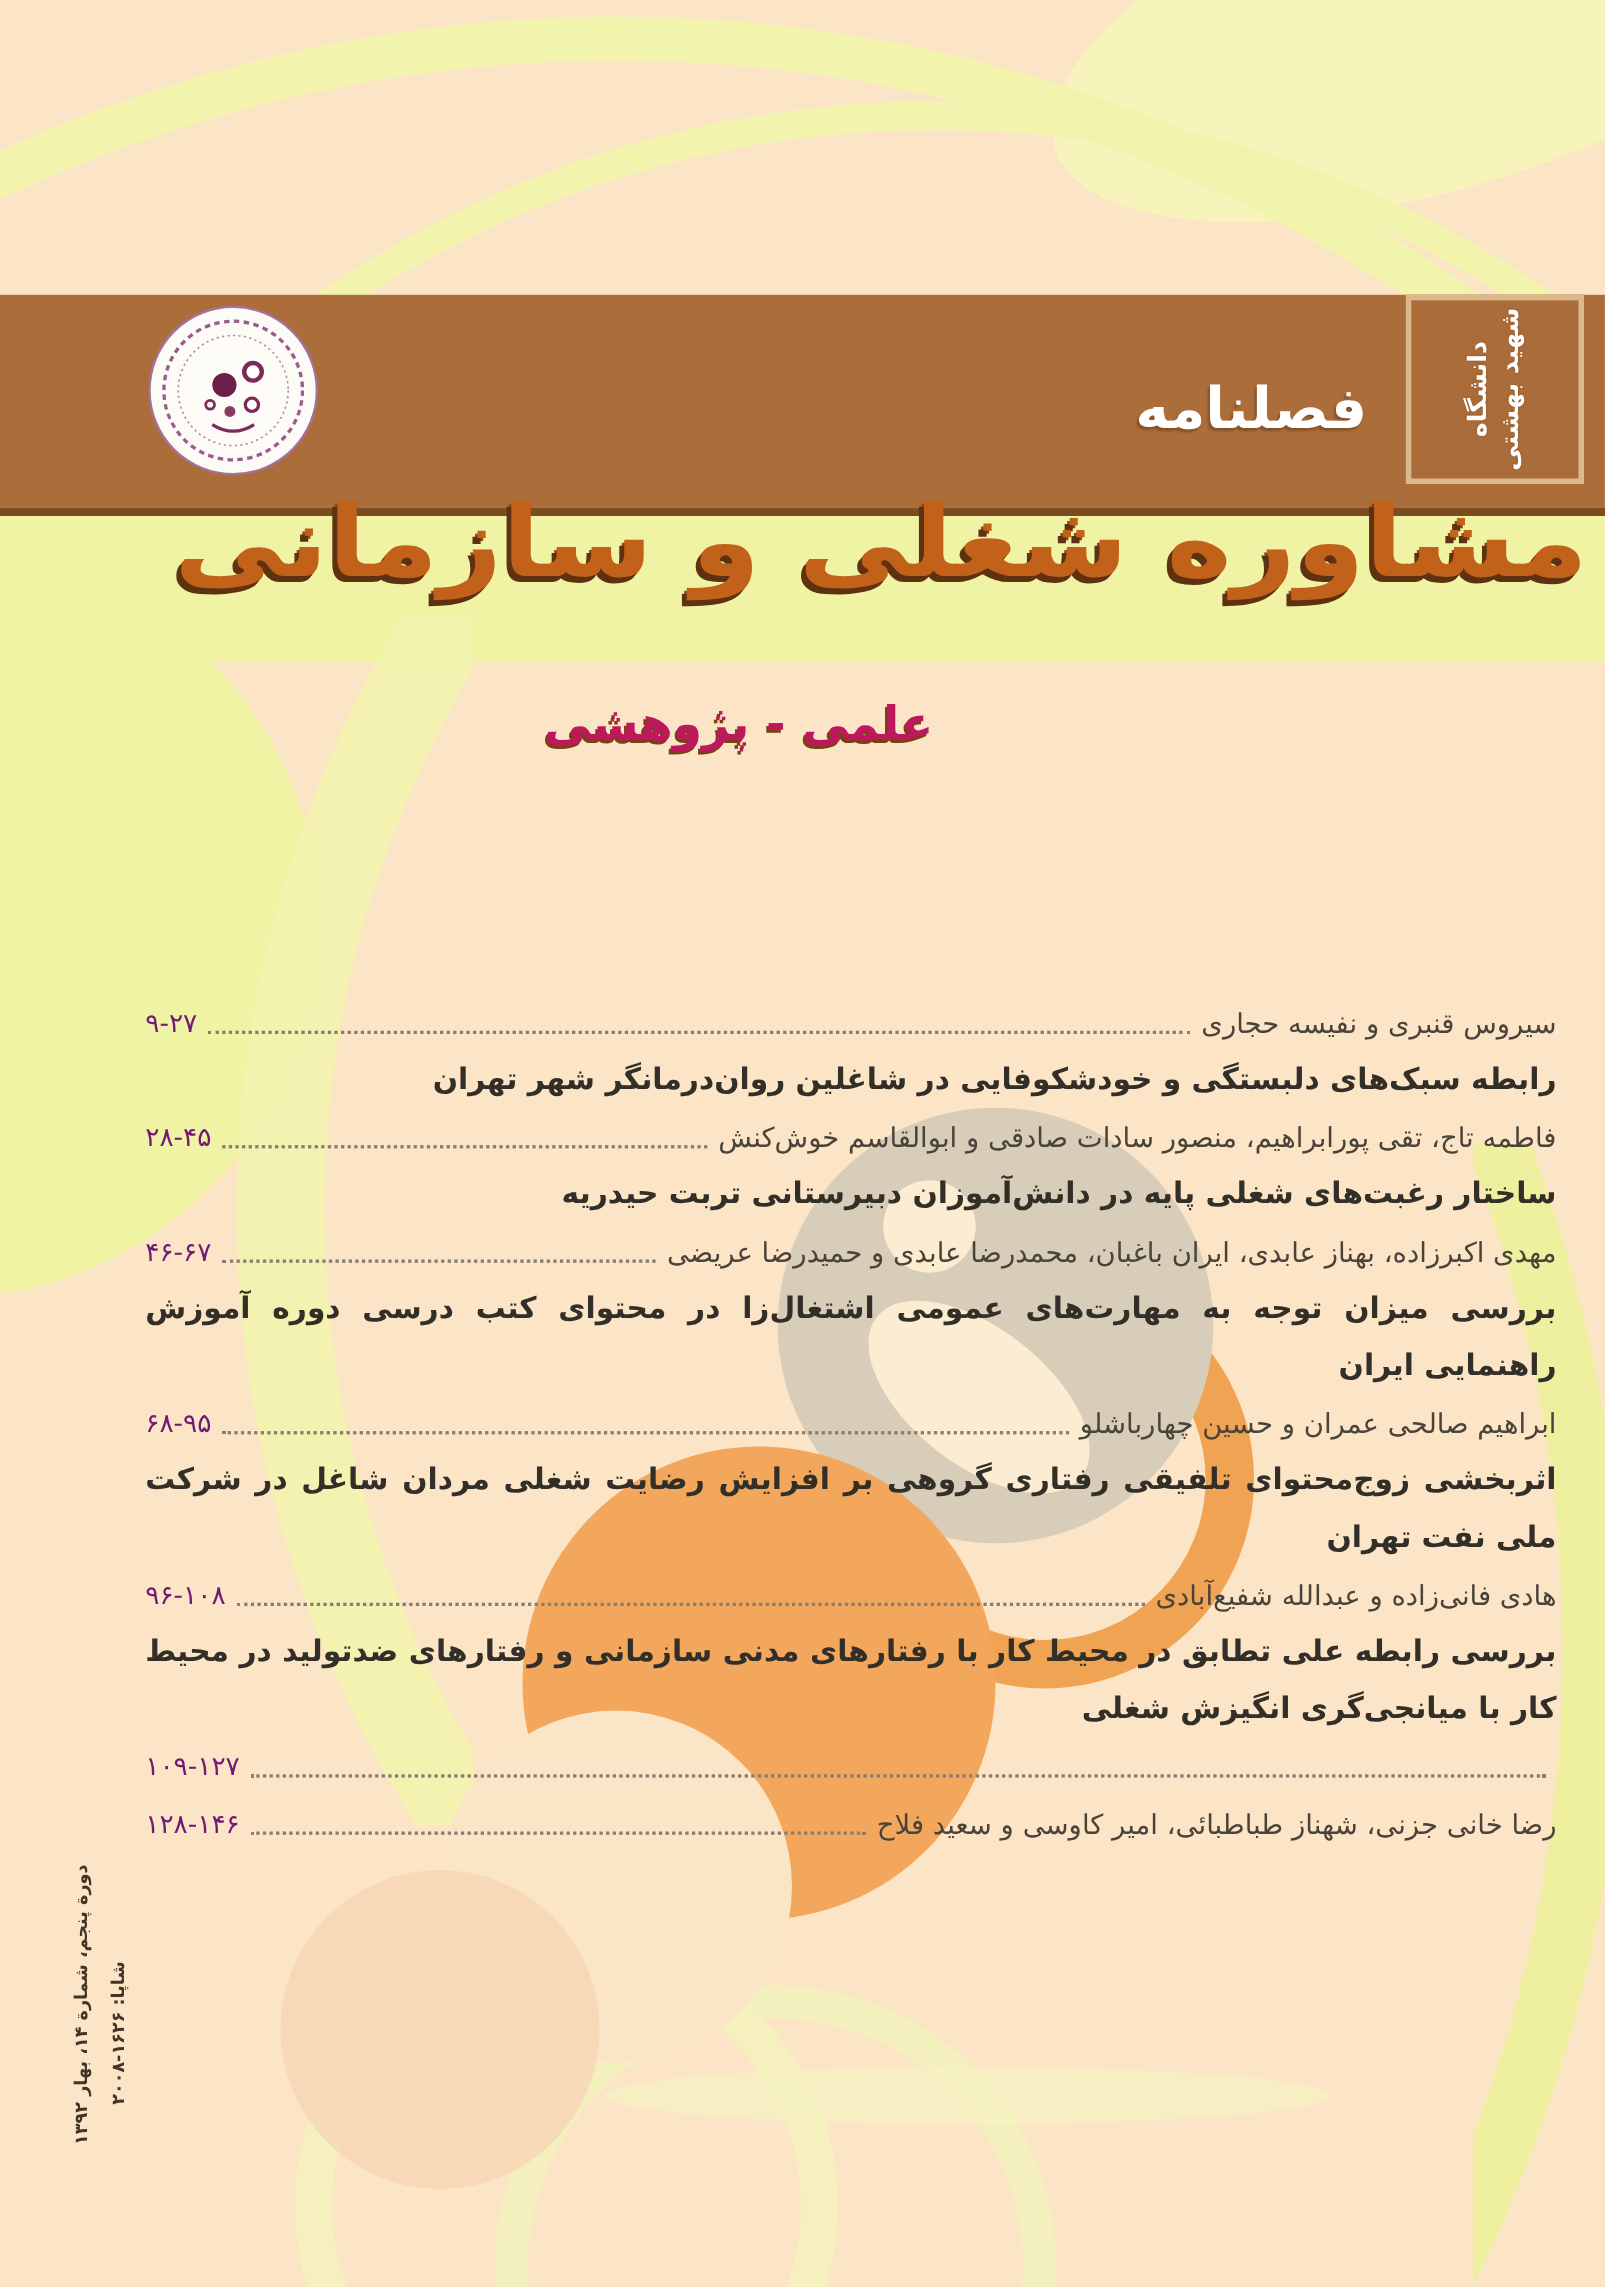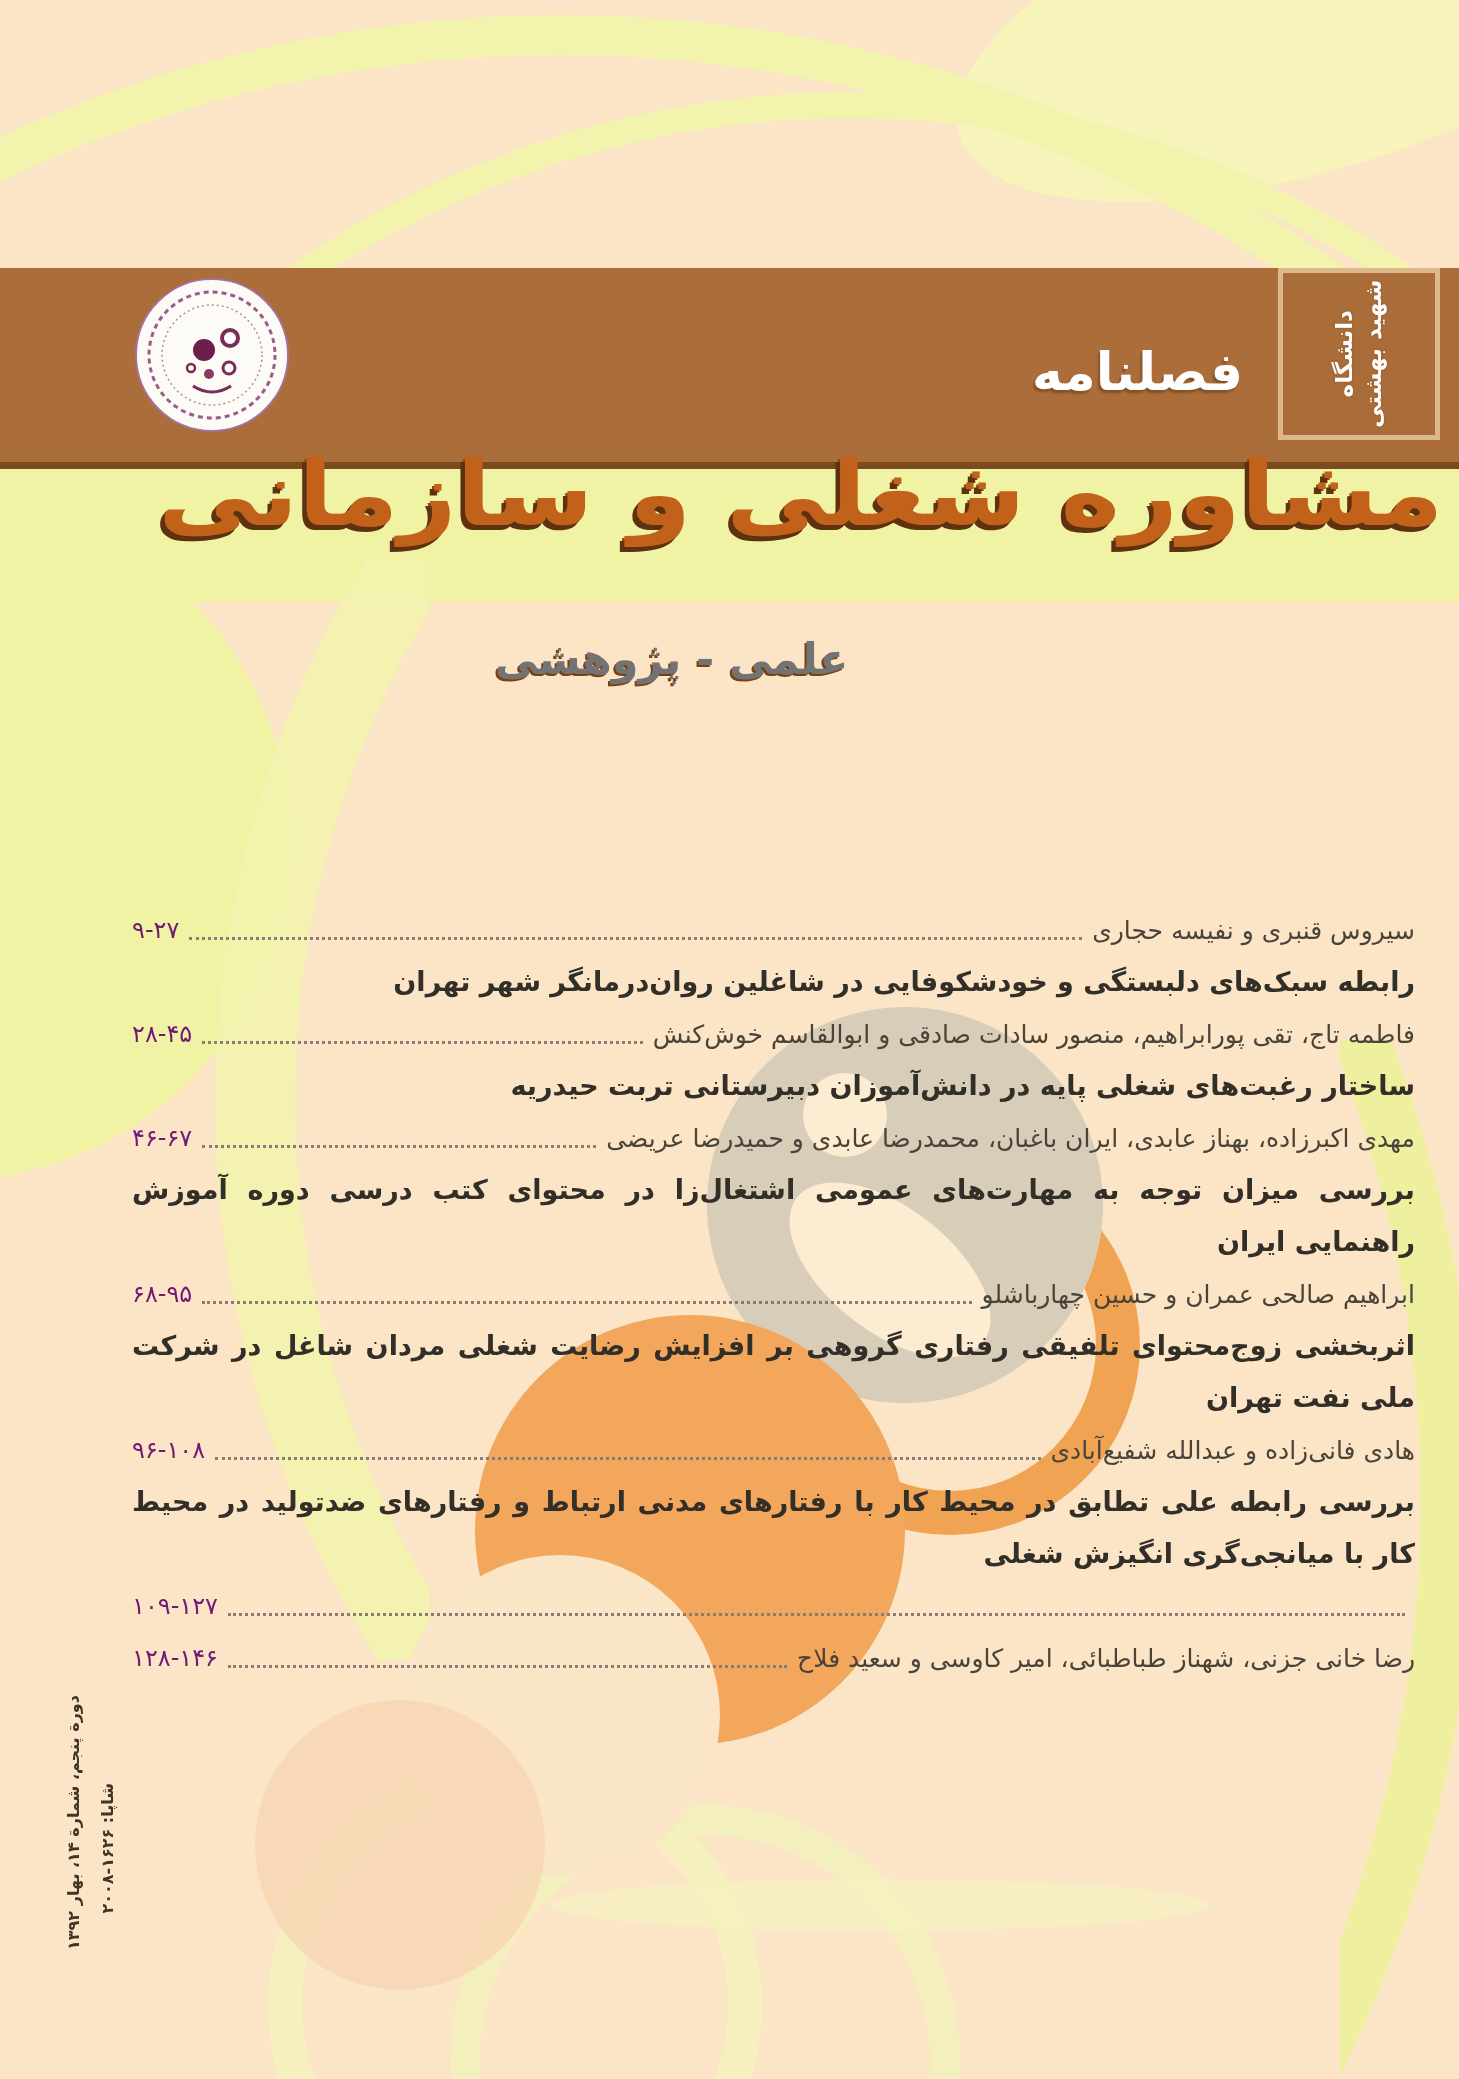--- a/index.html
+++ b/index.html
@@ -36,21 +36,21 @@
   .main-title{
     position:absolute;top:442px;right:16px;z-index:3;
     font-size:90px;font-weight:bold;color:#c2611a;line-height:1.15;
     white-space:nowrap;
     transform:scaleX(1.12);transform-origin:right center;
     text-shadow:-4px 5px 0 #5e3210,-2px 2px 0 #8a4a16;
   }
   .subtitle-wrap{position:absolute;top:634px;left:0;right:0;text-align:center;z-index:3;}
   .subtitle{
     position:relative;left:-58px; 
-    font-size:43px;font-weight:bold;color:#737373;
+    font-size:43px;font-weight:bold;color:#be185d;
     text-shadow:-2px 2px 0 #7a4012;
   }
   
   .toc{position:absolute;top:904px;right:44px;left:132px;z-index:3;}
   .toc-title{
     font-weight:bold;font-size:27px;line-height:52px;color:#322e28;
     text-align:justify;text-align-last:right;
   }
   .toc-row{display:flex;align-items:center;height:52px;color:#4a433a;}
   .toc-authors{font-size:25px;white-space:nowrap;}
@@ -191,21 +191,21 @@
     <div class="toc-entry">
       <div class="toc-title">اثربخشی زوج‌محتوای تلفیقی رفتاری گروهی بر افزایش رضایت شغلی مردان شاغل در شرکت ملی نفت تهران</div>
       <div class="toc-row">
         <span class="toc-authors">هادی فانی‌زاده و عبدالله شفیع‌آبادی</span>
         <span class="leader"></span>
         <span class="toc-pages">۹۶-۱۰۸</span>
       </div>
     </div>
 
     <div class="toc-entry">
-      <div class="toc-title">بررسی رابطه علی تطابق در محیط کار با رفتارهای مدنی ارتباط و رفتارهای ضدتولید در محیط کار با میانجی‌گری انگیزش شغلی</div>
+      <div class="toc-title">بررسی رابطه علی تطابق در محیط کار با رفتارهای مدنی سازمانی و رفتارهای ضدتولید در محیط کار با میانجی‌گری انگیزش شغلی</div>
       <div class="toc-row">
         <span class="leader"></span>
         <span class="toc-pages">۱۰۹-۱۲۷</span>
       </div>
     </div>
 
     <div class="toc-entry">
       <div class="toc-row">
         <span class="toc-authors">رضا خانی جزنی، شهناز طباطبائی، امیر کاوسی و سعید فلاح</span>
         <span class="leader"></span>

